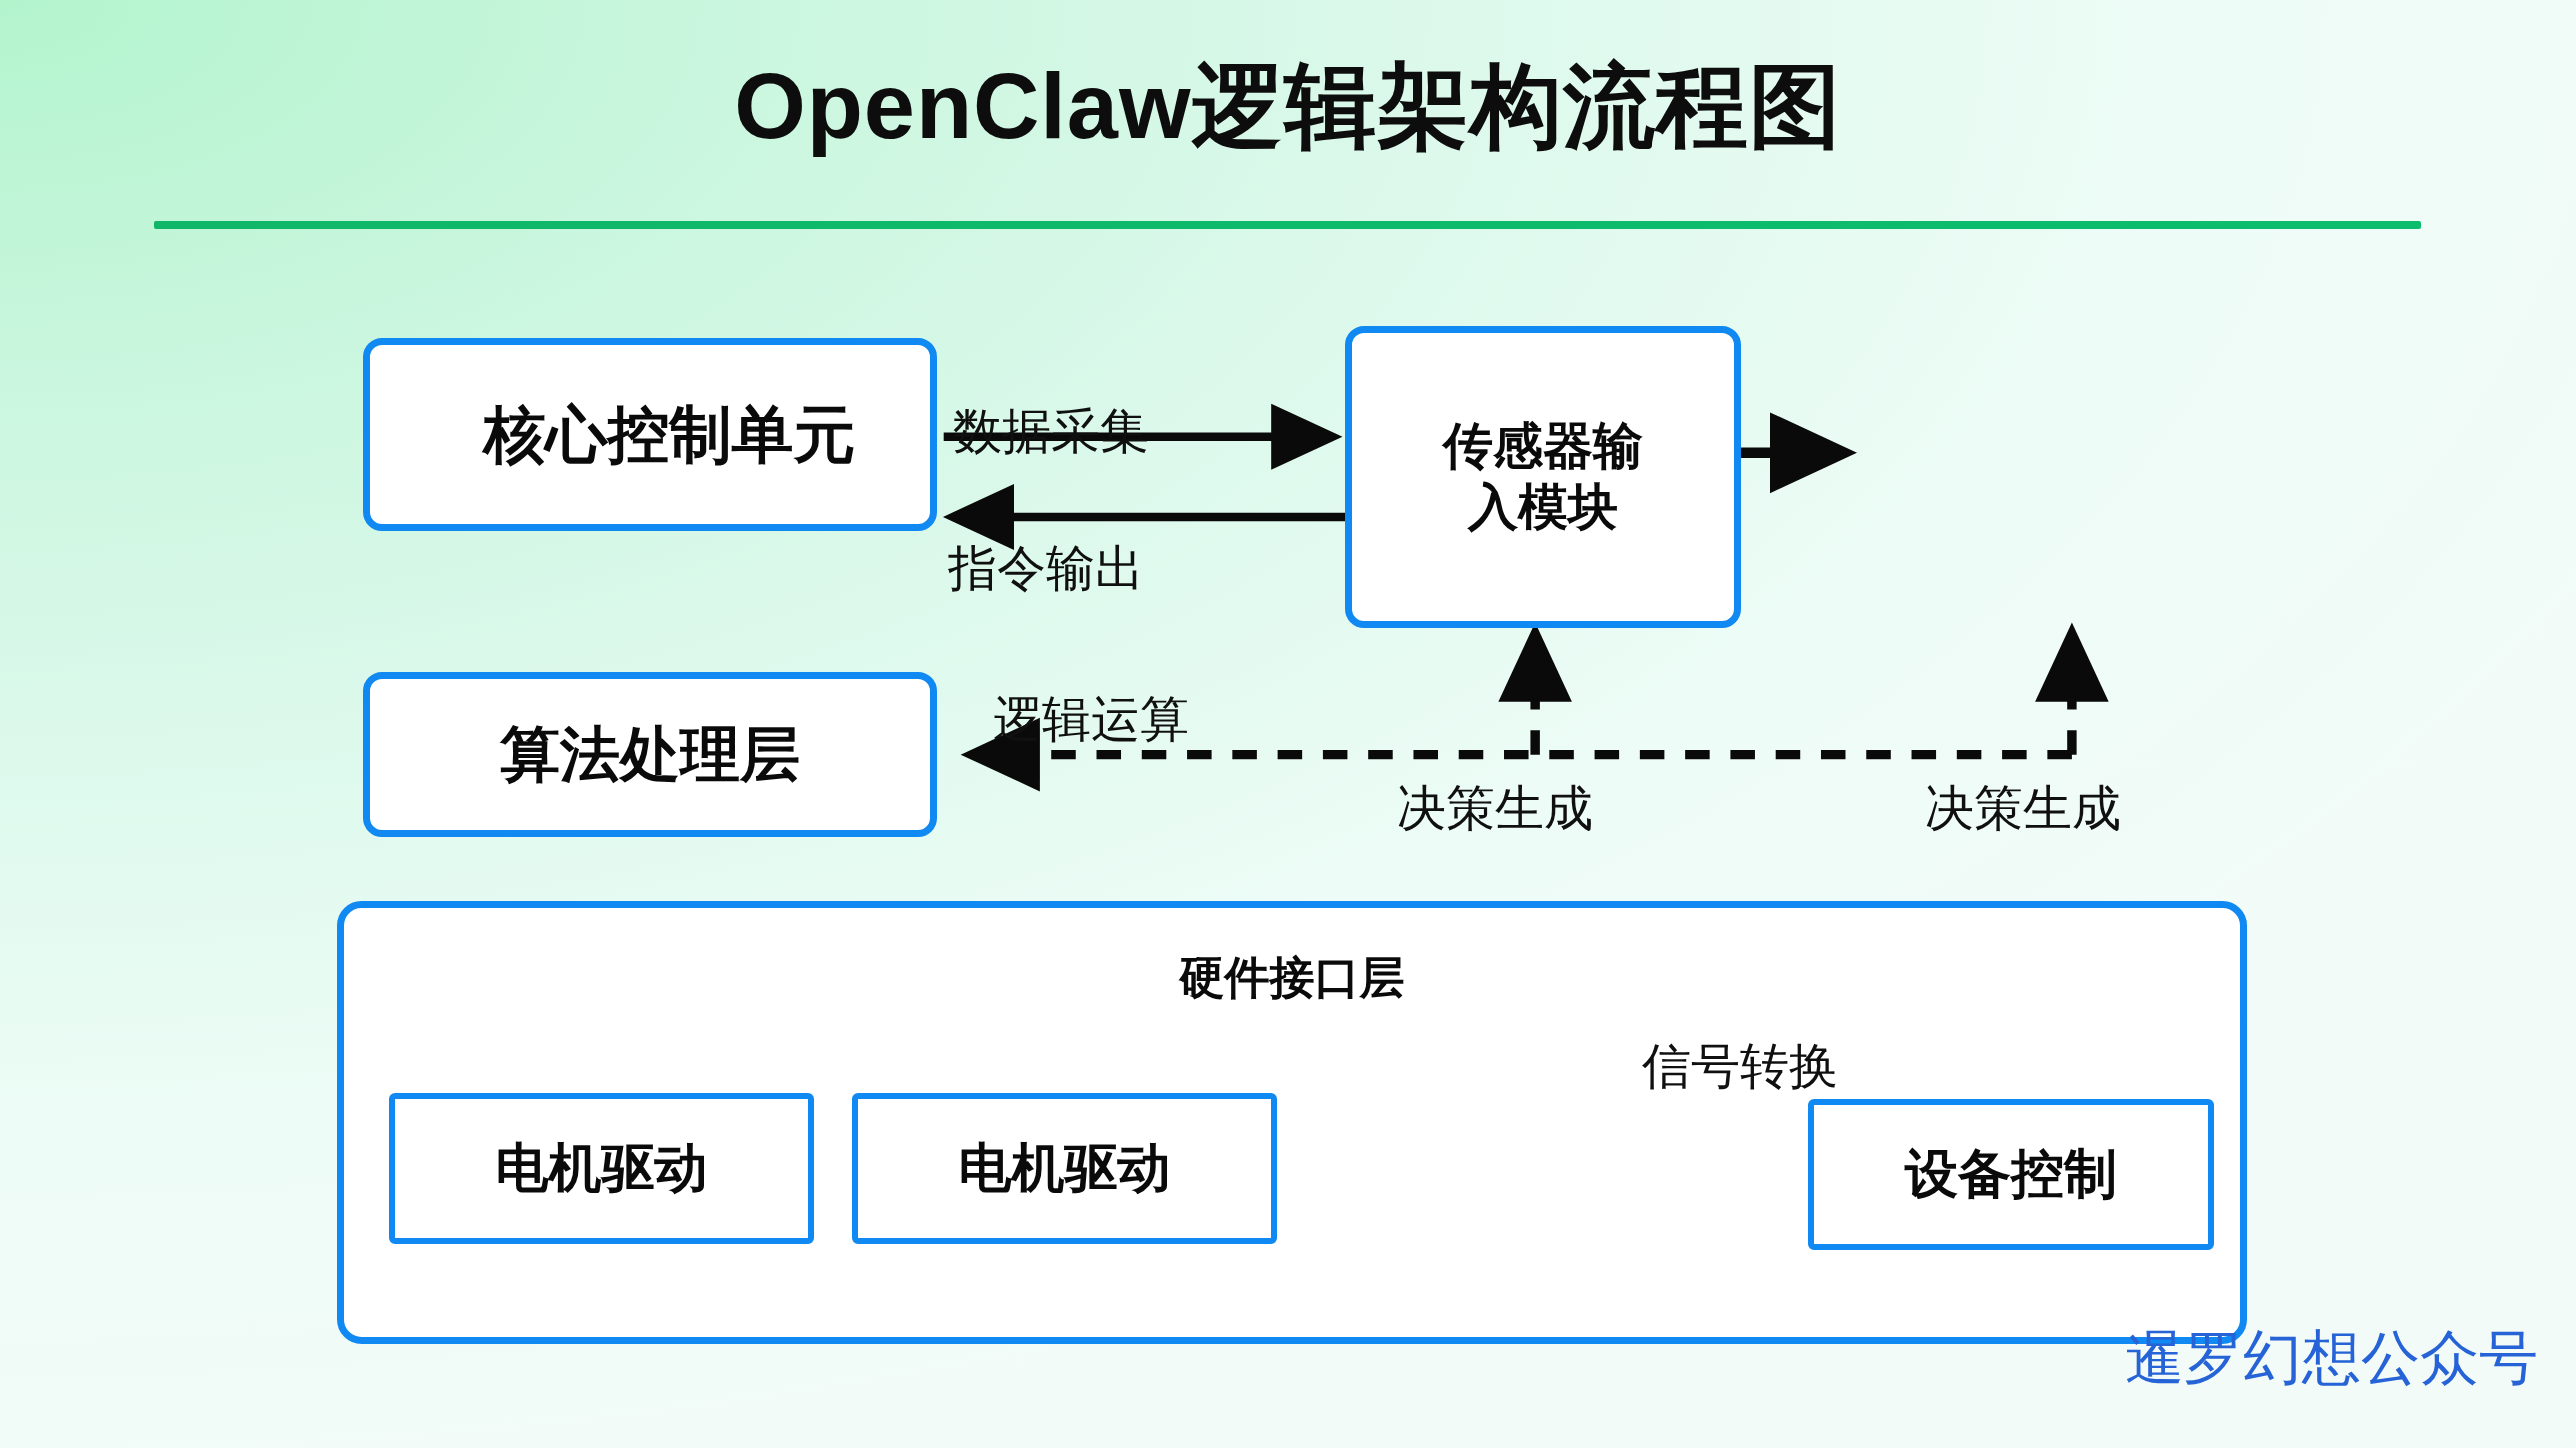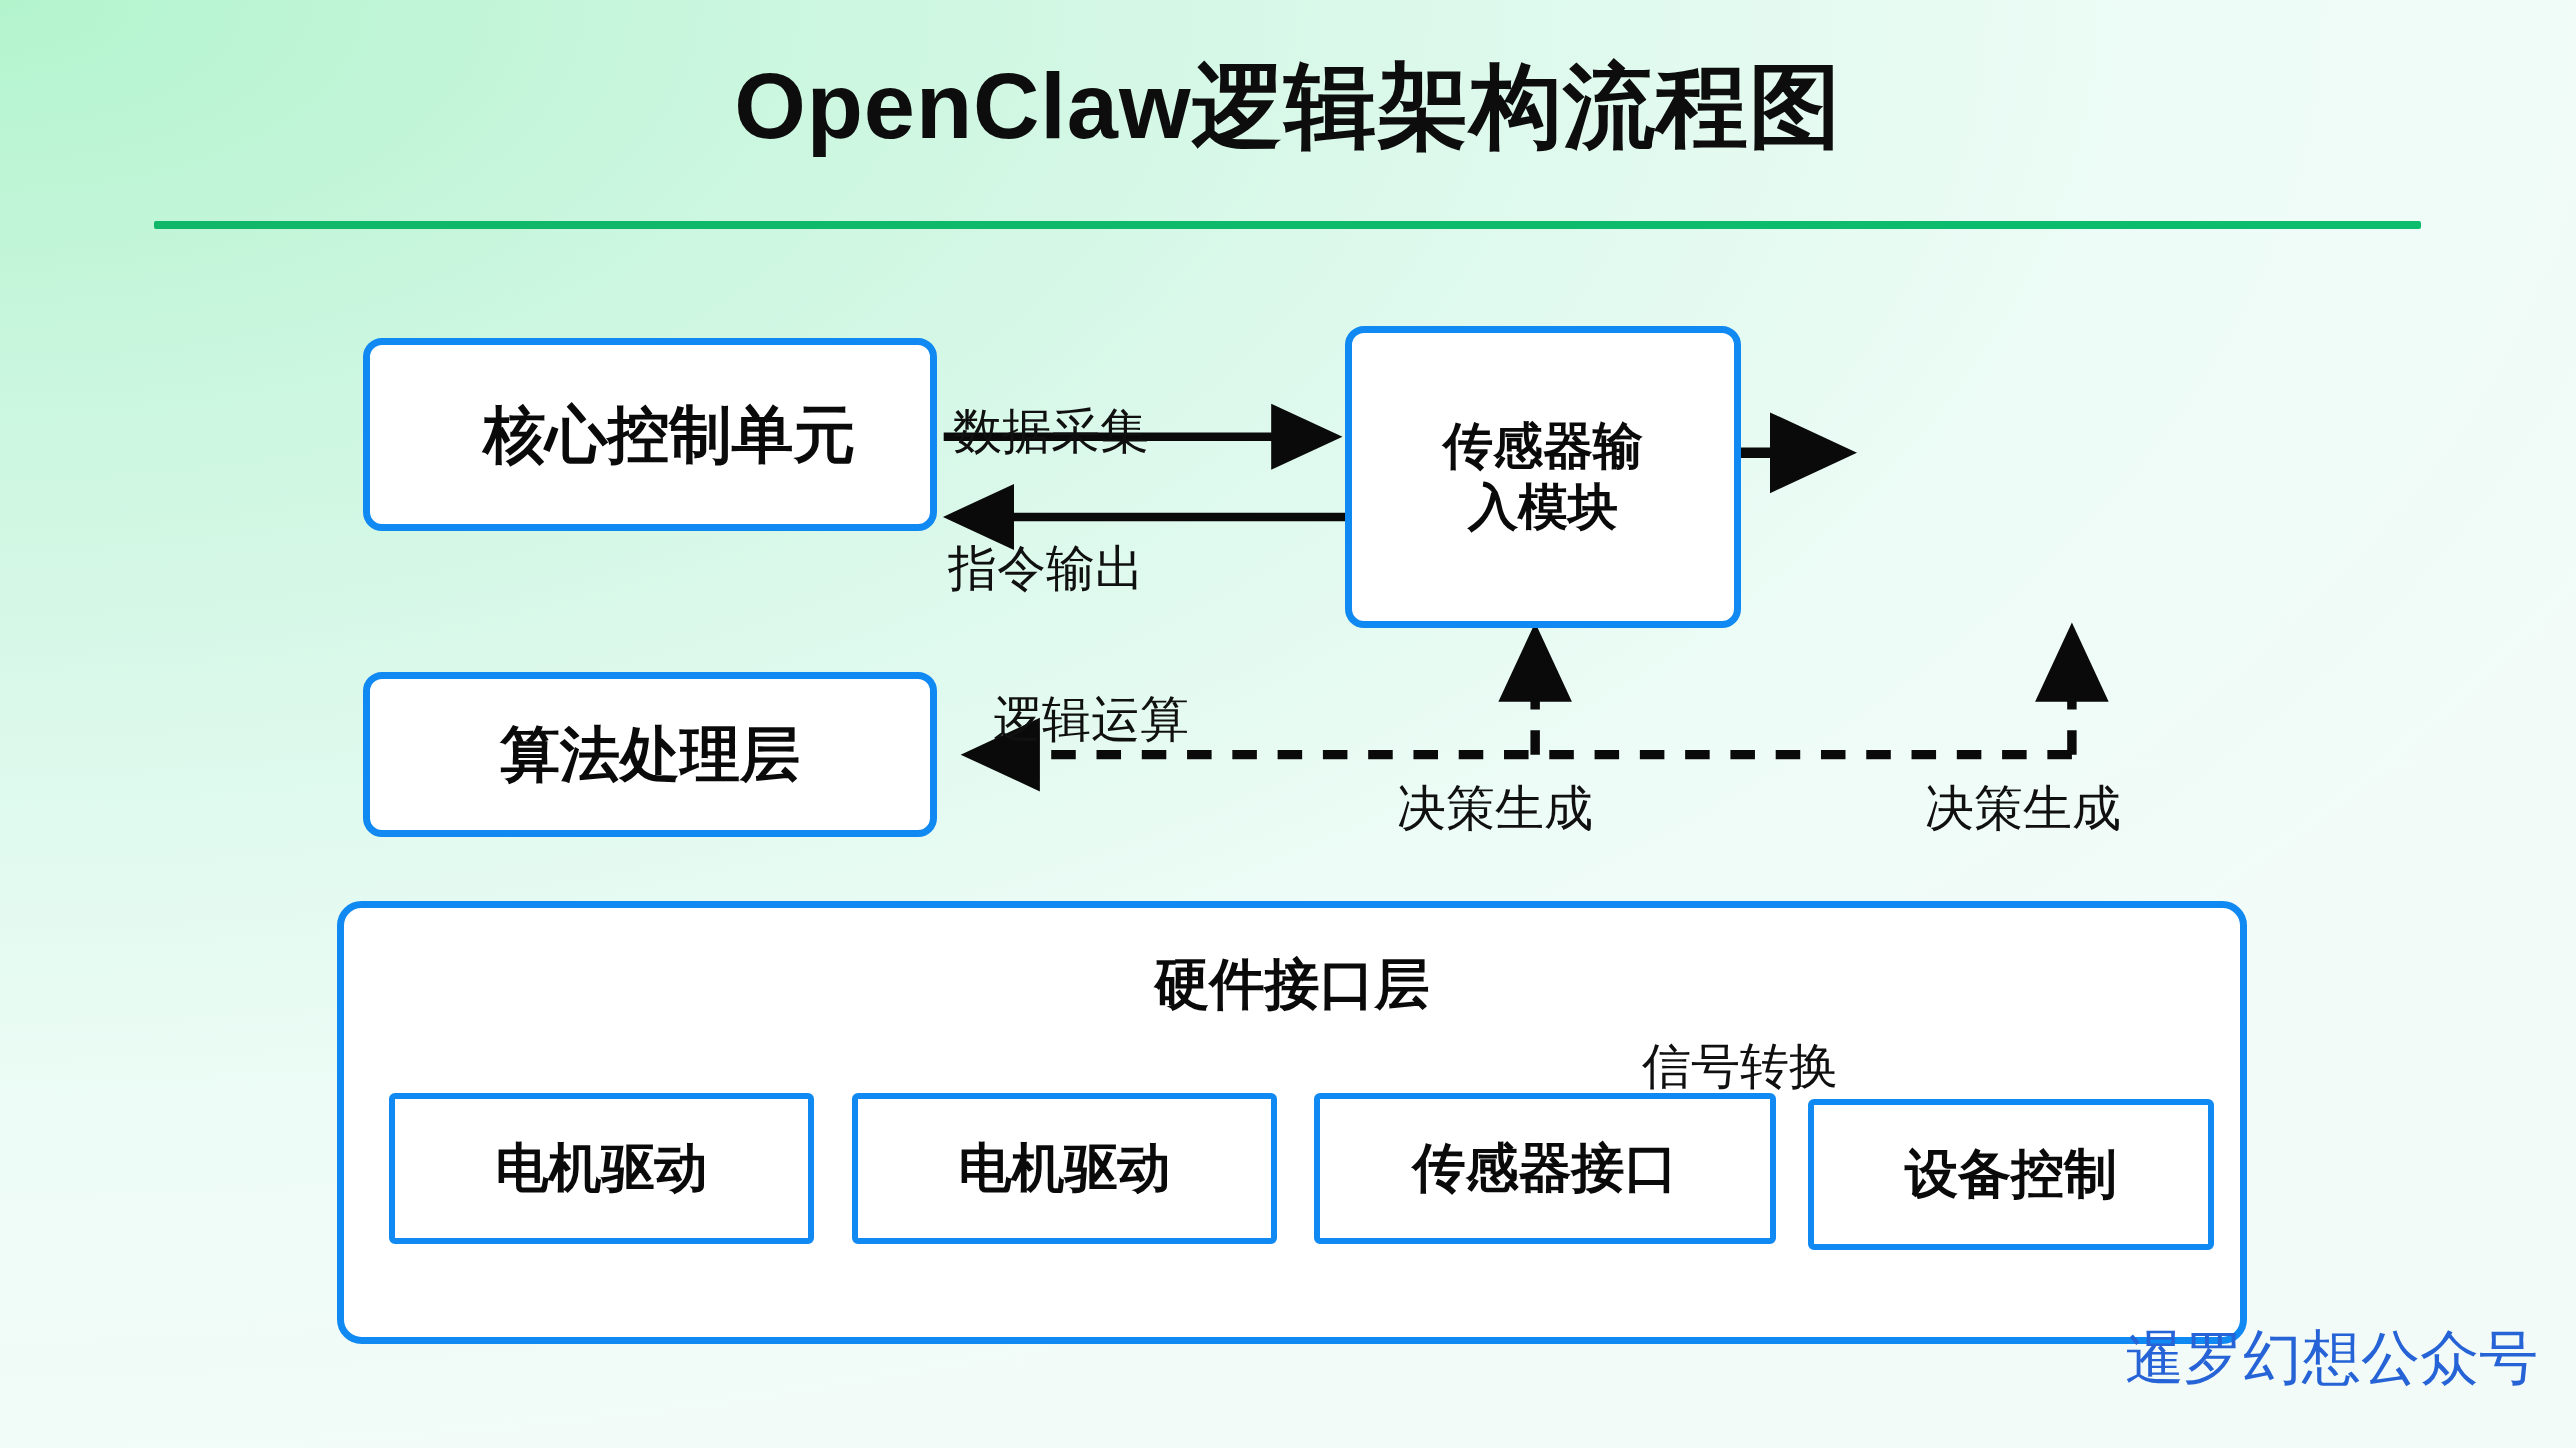--- a/index.html
+++ b/index.html
@@ -67,21 +67,21 @@
     position:absolute;
     left:337px; top:901px;
     width:1910px; height:443px;
     background:#ffffff;
     border:7.5px solid #1189f2;
     border-radius:24.5px;
     box-sizing:border-box;
   }
   #hw-title {
     position:absolute; left:0; top:40px; width:100%;
-    text-align:center; font-size:55px; font-weight:bold; color:#0a0a0a;
+    text-align:center; font-size:45px; font-weight:bold; color:#0a0a0a;
   }
   .hw-node {
     position:absolute;
     top:185px; height:151px;
     background:#ffffff;
     border:6.6px solid #1189f2;
     border-radius:6px;
     box-sizing:border-box;
     display:flex; align-items:center; justify-content:center;
     font-size:53px; font-weight:bold; color:#0a0a0a;
@@ -146,23 +146,20 @@
 
   <div id="hw-container">
     <div id="hw-title">硬件接口层</div>
 
     <div class="hw-node" style="left:45px; width:425px;">
       <span>电机驱动</span>
     </div>
     <div class="hw-node" style="left:508px; width:425px;">
       <span>电机驱动</span>
     </div>
-    <div class="hw-node" style="left:970px; width:462px;">
-      <span>传感器接口</span>
-    </div>
     <div class="hw-node" style="left:1464px; width:406px;margin-top:6px;">
       <span>设备控制</span>
     </div>
   </div>
 
   <div class="label" style="left:953px; top:363px;margin-top:36px;">数据采集</div>
 
   <div class="label" style="left:948px; top:536px;">指令输出</div>
 
   <div class="label" style="left:993px; top:687px;">逻辑运算</div>

